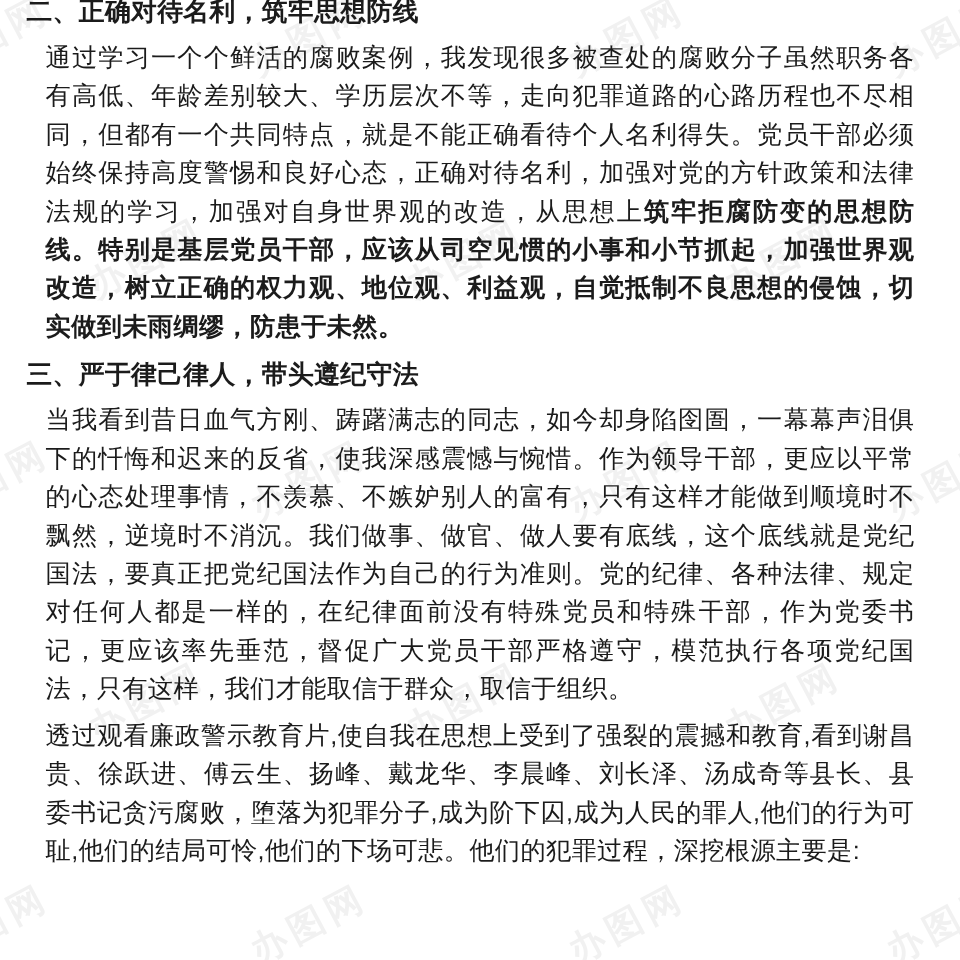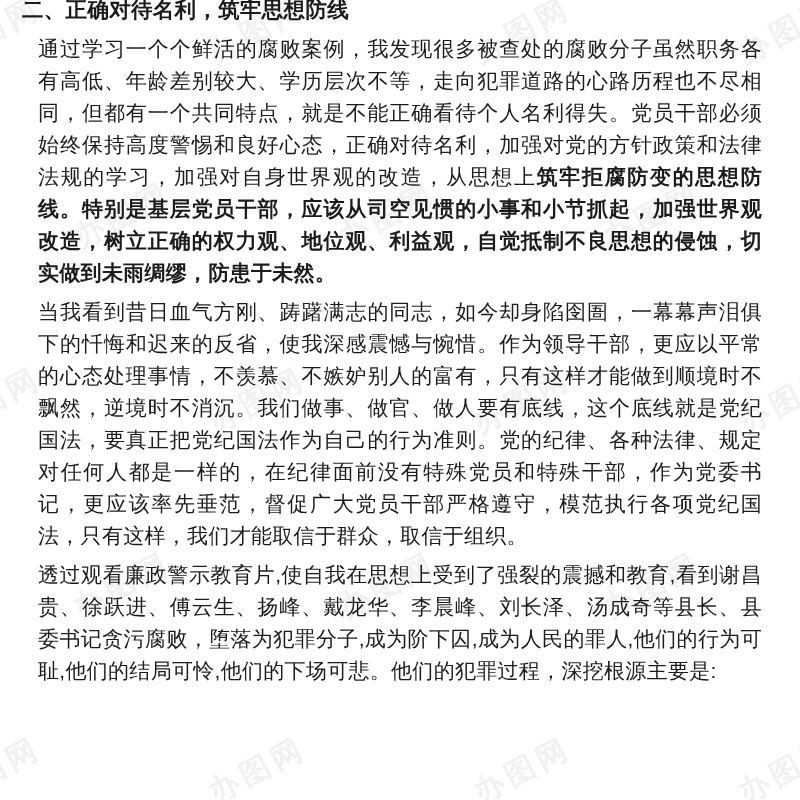--- a/index.html
+++ b/index.html
@@ -75,15 +75,16 @@
     <span class="wm-tile" style="left: 600px; top: 565px;">办图网</span>
     <span class="wm-tile" style="left: -60px; top: 750px;">办图网</span>
     <span class="wm-tile" style="left: 205px; top: 750px;">办图网</span>
     <span class="wm-tile" style="left: 470px; top: 750px;">办图网</span>
     <span class="wm-tile" style="left: 735px; top: 750px;">办图网</span>
   </div>
 
 <div id="document-page">
     <h2 id="heading-section-2">二、正确对待名利，筑牢思想防线</h2>
     <p id="para-1"><span class="run-normal">通过学习一个个鲜活的腐败案例，我发现很多被查处的腐败分子虽然职务各有高低、年龄差别较大、学历层次不等，走向犯罪道路的心路历程也不尽相同，但都有一个共同特点，就是不能正确看待个人名利得失。党员干部必须始终保持高度警惕和良好心态，正确对待名利，加强对党的方针政策和法律法规的学习，加强对自身世界观的改造，从思想上</span><span class="run-bold">筑牢拒腐防变的思想防线。特别是基层党员干部，应该从司空见惯的小事和小节抓起，加强世界观改造，树立正确的权力观、地位观、利益观，自觉抵制不良思想的侵蚀，切实做到未雨绸缪，防患于未然。</span></p>
+    <h2 id="heading-section-3">三、严于律己律人，带头遵纪守法</h2>
     <p id="para-2"><span class="run-normal">当我看到昔日血气方刚、踌躇满志的同志，如今却身陷囹圄，一幕幕声泪俱下的忏悔和迟来的反省，使我深感震憾与惋惜。作为领导干部，更应以平常的心态处理事情，不羡慕、不嫉妒别人的富有，只有这样才能做到顺境时不飘然，逆境时不消沉。我们做事、做官、做人要有底线，这个底线就是党纪国法，要真正把党纪国法作为自己的行为准则。党的纪律、各种法律、规定对任何人都是一样的，在纪律面前没有特殊党员和特殊干部，作为党委书记，更应该率先垂范，督促广大党员干部严格遵守，模范执行各项党纪国法，只有这样，我们才能取信于群众，取信于组织。</span></p>
     <p id="para-4"><span class="run-normal">透过观看廉政警示教育片,使自我在思想上受到了强裂的震撼和教育,看到谢昌贵、徐跃进、傅云生、扬峰、戴龙华、李晨峰、刘长泽、汤成奇等县长、县委书记贪污腐败，堕落为犯罪分子,成为阶下囚,成为人民的罪人,他们的行为可耻,他们的结局可怜,他们的下场可悲。他们的犯罪过程，深挖根源主要是:</span></p>
   </div>
 
 </body></html>

